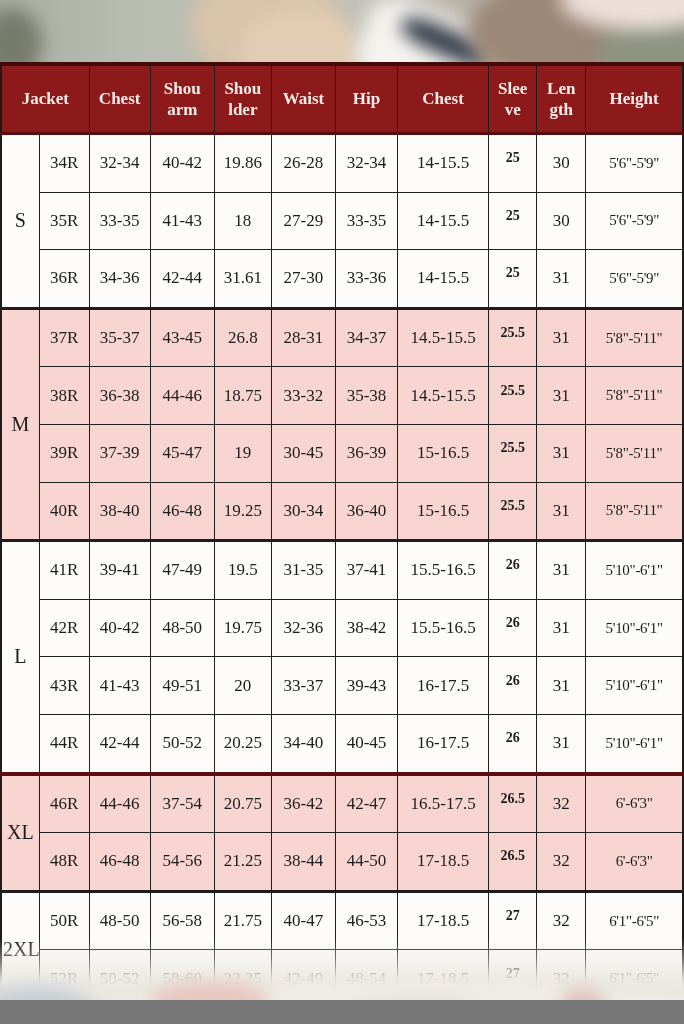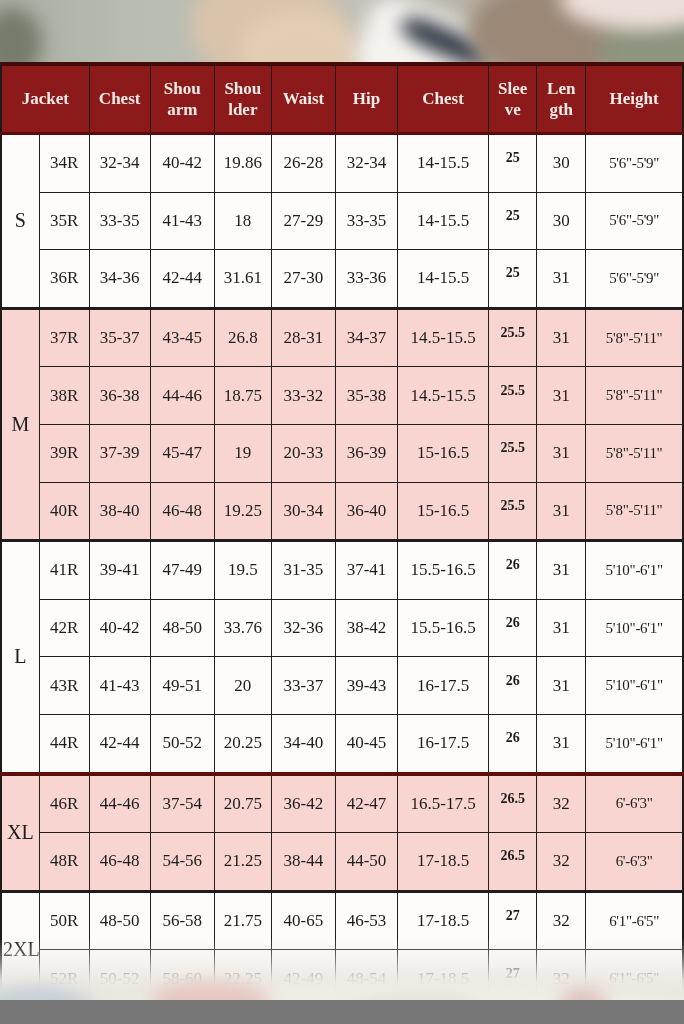--- a/index.html
+++ b/index.html
@@ -158,21 +158,21 @@
           <td>14.5-15.5</td>
           <td class="sleeve">25.5</td>
           <td>31</td>
           <td>5'8"-5'11"</td>
         </tr>
         <tr class="pink">
           <td>39R</td>
           <td>37-39</td>
           <td>45-47</td>
           <td>19</td>
-          <td>20-33</td>
+          <td>30-45</td>
           <td>36-39</td>
           <td>15-16.5</td>
           <td class="sleeve">25.5</td>
           <td>31</td>
           <td>5'8"-5'11"</td>
         </tr>
         <tr class="pink">
           <td>40R</td>
           <td>38-40</td>
           <td>46-48</td>
@@ -194,21 +194,21 @@
           <td>37-41</td>
           <td>15.5-16.5</td>
           <td class="sleeve">26</td>
           <td>31</td>
           <td>5'10"-6'1"</td>
         </tr>
         <tr class="white">
           <td>42R</td>
           <td>40-42</td>
           <td>48-50</td>
-          <td>33.76</td>
+          <td>19.75</td>
           <td>32-36</td>
           <td>38-42</td>
           <td>15.5-16.5</td>
           <td class="sleeve">26</td>
           <td>31</td>
           <td>5'10"-6'1"</td>
         </tr>
         <tr class="white">
           <td>43R</td>
           <td>41-43</td>
@@ -257,21 +257,21 @@
           <td class="sleeve">26.5</td>
           <td>32</td>
           <td>6'-6'3"</td>
         </tr>
         <tr class="white group-start g4">
           <td rowspan="2" class="glabel">2XL</td>
           <td>50R</td>
           <td>48-50</td>
           <td>56-58</td>
           <td>21.75</td>
-          <td>40-65</td>
+          <td>40-47</td>
           <td>46-53</td>
           <td>17-18.5</td>
           <td class="sleeve">27</td>
           <td>32</td>
           <td>6'1"-6'5"</td>
         </tr>
         <tr class="white">
           <td>52R</td>
           <td>50-52</td>
           <td>58-60</td>

